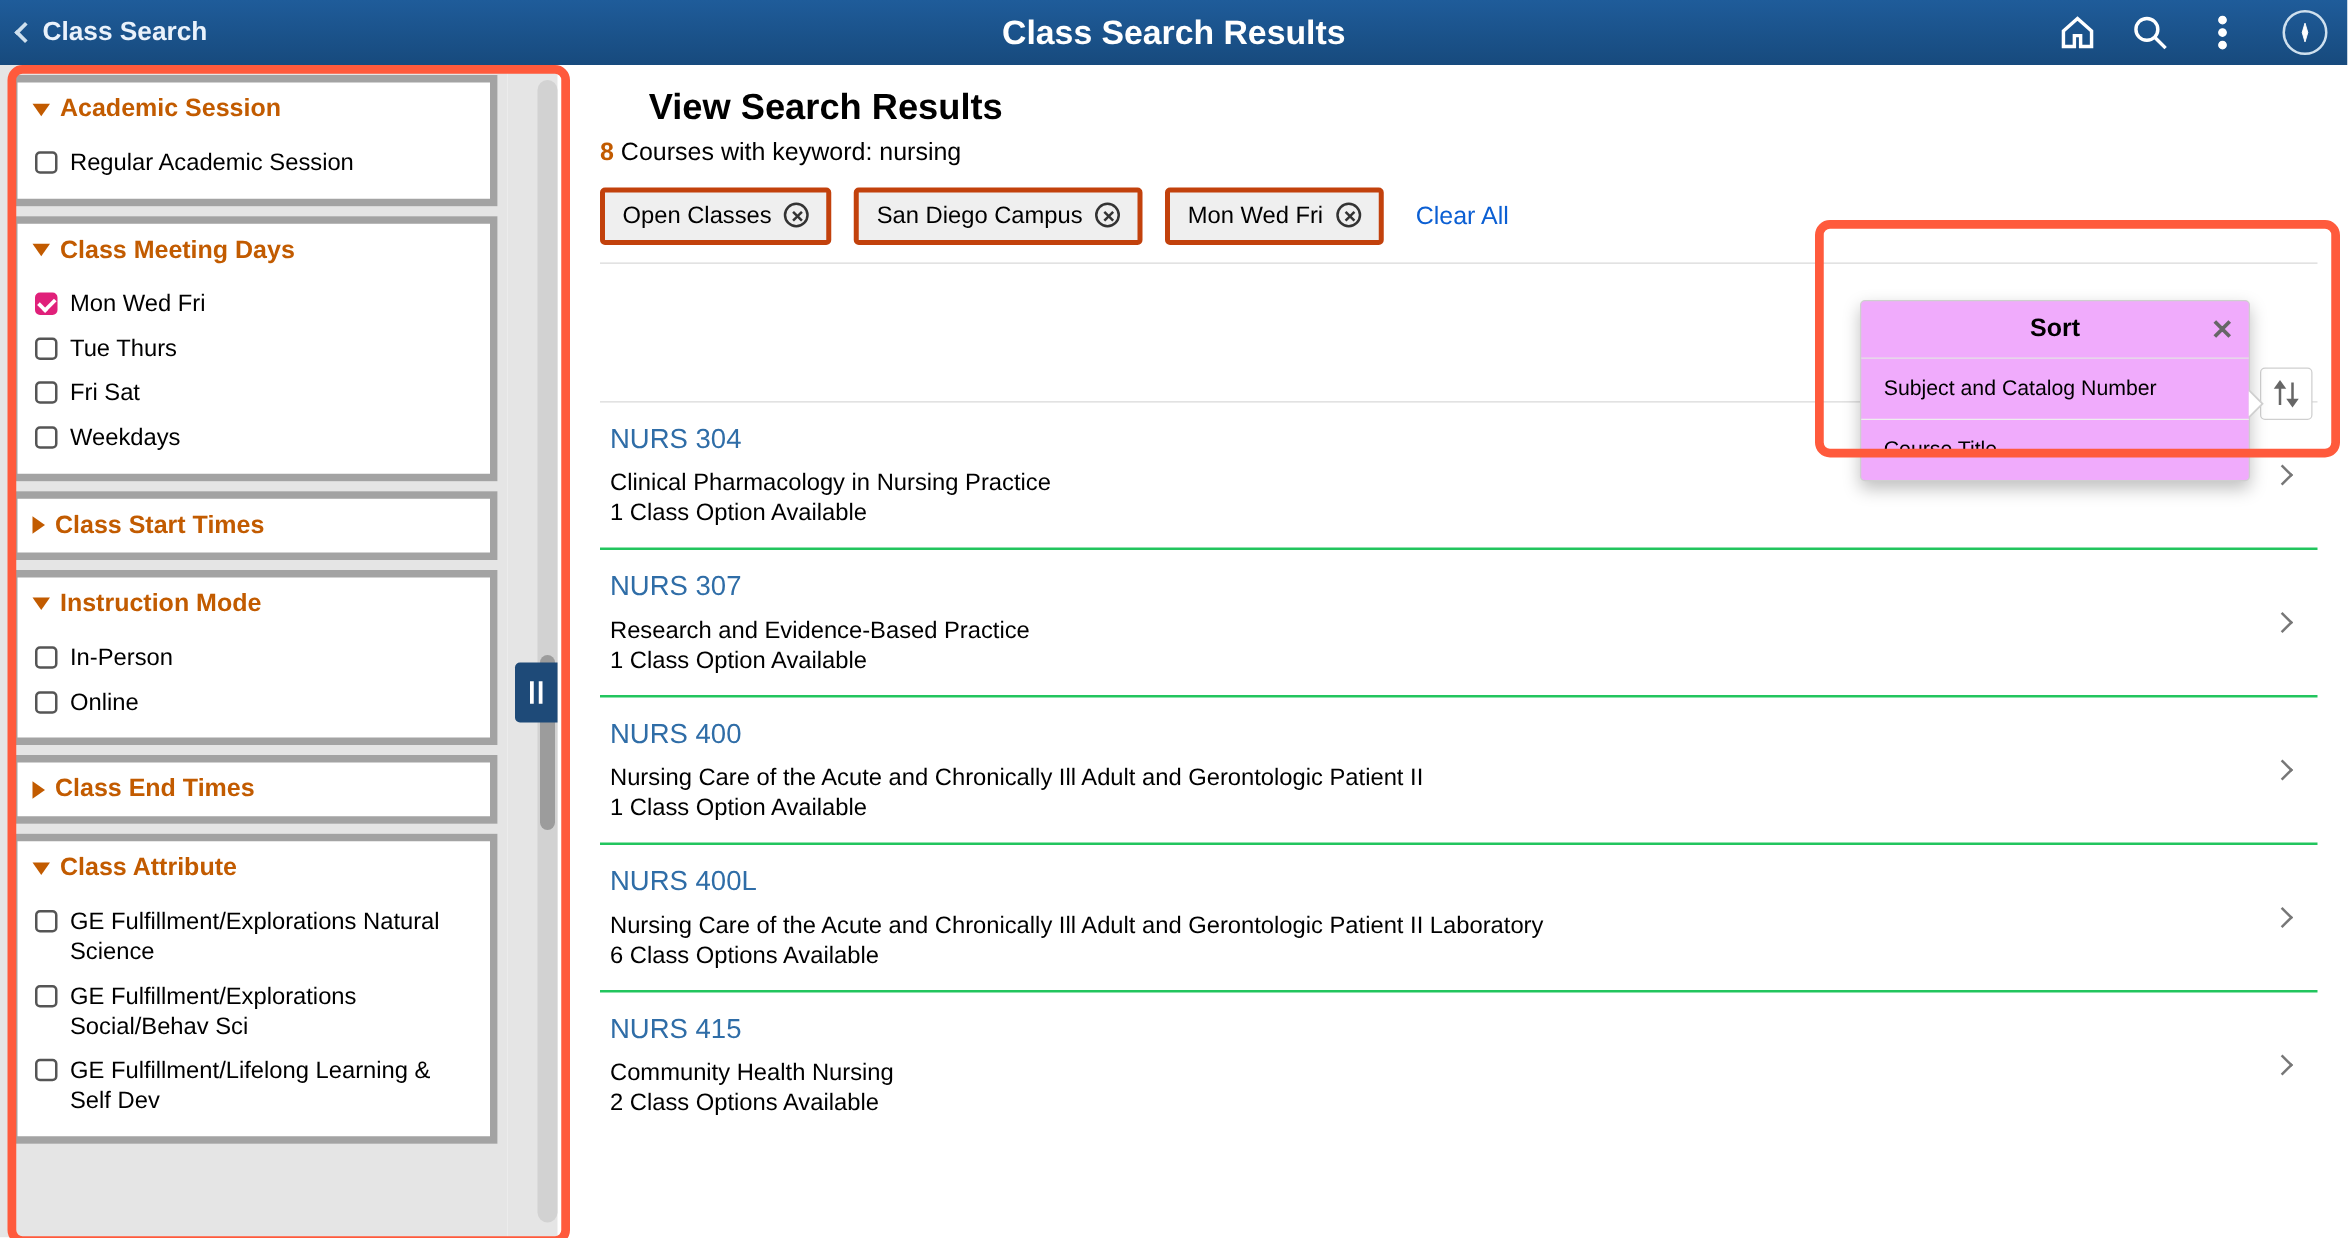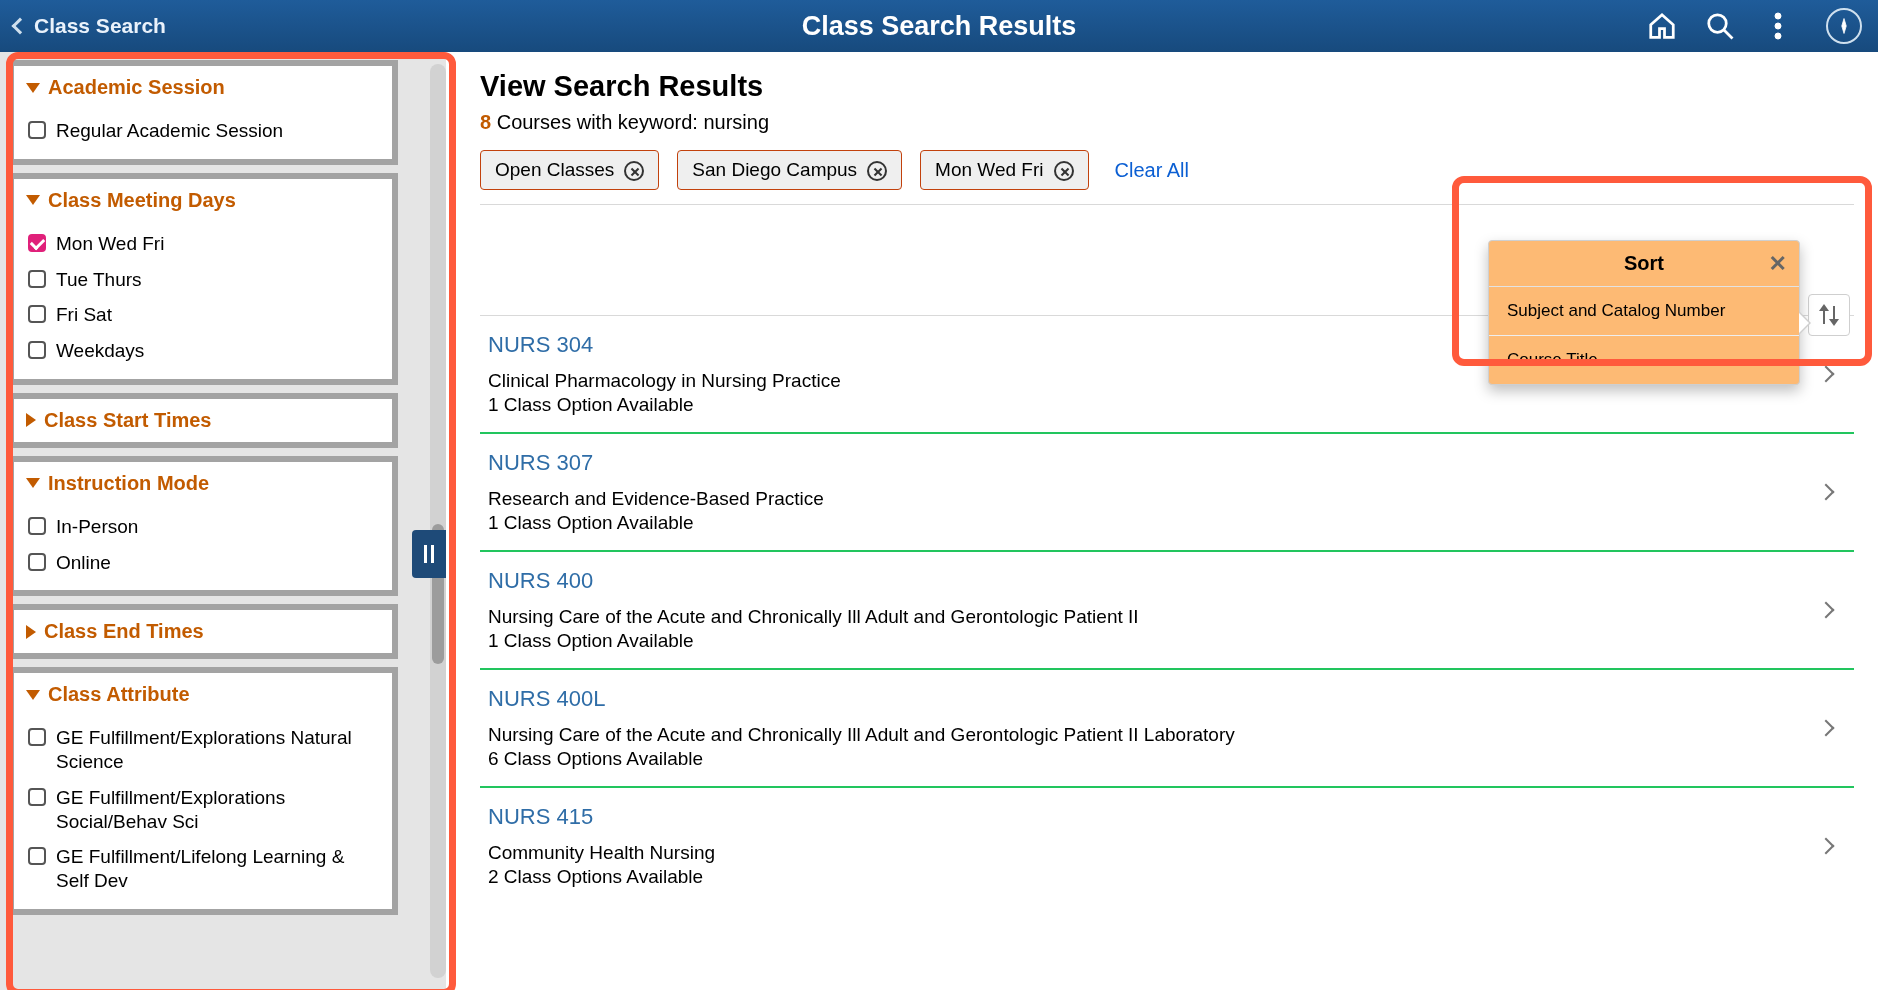--- a/index.html
+++ b/index.html
@@ -85,31 +85,31 @@
       position: absolute; right: 0; top: 12px; bottom: 12px; width: 16px;
       background: #d2d2d2; border-radius: 8px;
     }
     .scrollbar-thumb {
       position: absolute; left: 2px; right: 2px; top: 460px; height: 140px;
       background: #9c9c9c; border-radius: 6px;
     }
 
     
     .main { flex: 1; padding: 18px 24px 18px 34px; position: relative; }
-    .main h1 { font-size: 29px; font-weight: 800; margin-bottom: 8px; }
+    .main h1 { font-size: 29px; font-weight: 800; margin-bottom: 8px; margin-left: 39px; }
     .result-summary { font-size: 20px; margin-bottom: 8px; }
     .result-summary .count { color: #c25b00; font-weight: 700; }
 
     .chips-bar {
       display: flex; align-items: center; gap: 18px; padding: 8px 0 14px 0;
       border-bottom: 1px solid #d9d9d9;
     }
     .chip {
-      display: inline-flex; align-items: flex-end; gap: 10px;
-      background: #efefef; border: 1px solid #c2410c; border-radius: 4px;
+      display: inline-flex; align-items: flex-start; gap: 10px;
+      background: #efefef; border: 4px solid #c2410c; border-radius: 4px;
       padding: 8px 14px; font-size: 19px; cursor: pointer;
     }
     .chip .circle-x {
       width: 20px; height: 20px; border: 2px solid #333; border-radius: 50%;
       position: relative; flex: 0 0 20px;
     }
     .chip .circle-x::before, .chip .circle-x::after {
       content: ""; position: absolute; left: 4px; top: 8px; width: 10px; height: 2px; background: #333;
     }
     .chip .circle-x::before { transform: rotate(45deg); }
@@ -133,21 +133,21 @@
       position: absolute; left: -1px; top: -2px; width: 0; height: 0;
       border-left: 5px solid transparent; border-right: 5px solid transparent; border-bottom: 7px solid #666;
     }
     .sort-icon .a2 {
       position: absolute; right: -1px; bottom: -2px; width: 0; height: 0;
       border-left: 5px solid transparent; border-right: 5px solid transparent; border-top: 7px solid #666;
     }
 
     .sort-pop {
       position: absolute; right: 78px; top: 188px; width: 312px;
-      background: #fdba74; border: 1px solid #cfcfcf; border-radius: 4px;
+      background: #f0abfc; border: 1px solid #cfcfcf; border-radius: 4px;
       box-shadow: 0 6px 14px rgba(0,0,0,0.25); z-index: 20;
     }
     .sort-pop::after {
       content: ""; position: absolute; top: 72px; right: -10px;
       width: 0; height: 0; border-top: 10px solid transparent; border-bottom: 10px solid transparent;
       border-left: 10px solid #fff;
     }
     .sort-pop::before {
       content: ""; position: absolute; top: 71px; right: -12px;
       width: 0; height: 0; border-top: 11px solid transparent; border-bottom: 11px solid transparent;

